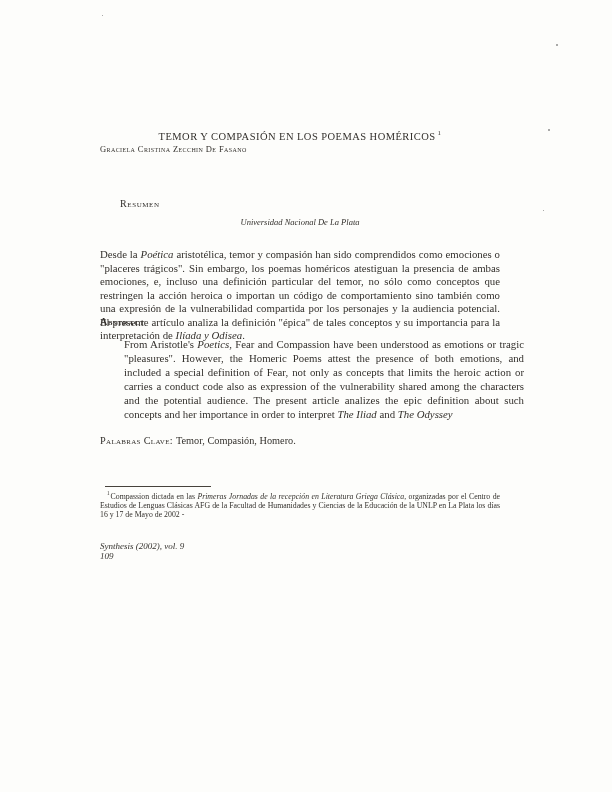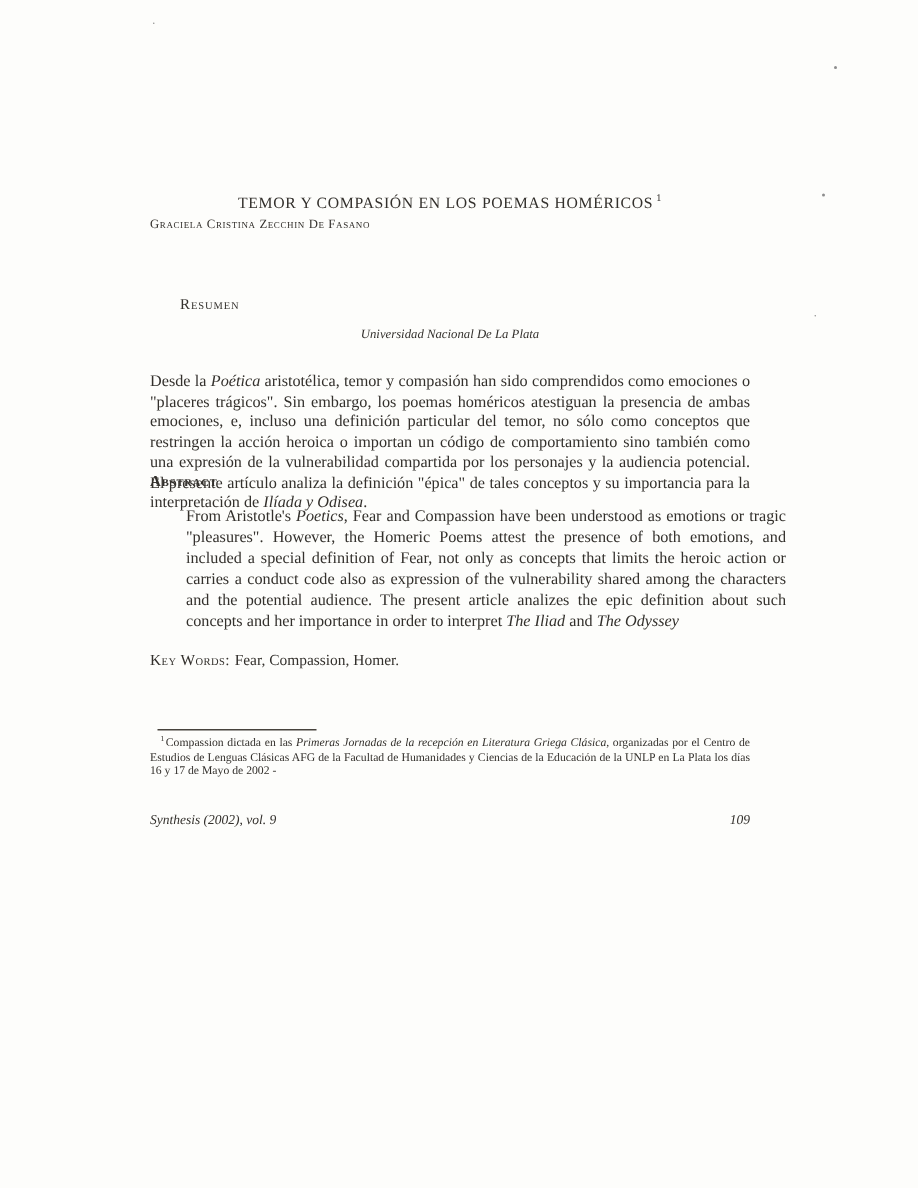--- a/index.html
+++ b/index.html
@@ -60,21 +60,21 @@
   }
   .footnote-text {
     margin:2px 0 0 0;
     font-size:7.8px; line-height:9.4px;
     text-align:justify; text-indent:7px;
   }
   .footnote-text .fn-mark { margin:0 1px 0 0; }
   .footer {
     position:absolute; top:541px; left:0; width:400px;
     display:flex; justify-content:space-between;
-    font-style:italic; font-size:9px;
+    font-style:italic; font-size:9px;flex-direction:column;
   }
   .speck {
     position:absolute; width:2px; height:2px;
     background:#8d8d8d; border-radius:50%;
   }
 </style>
 </head>
 <body>
 
 <div class="page">
@@ -89,21 +89,21 @@
     <div class="sec-heading h-resumen">Resumen</div>
 
     <p class="para p-resumen"><span>Desde la </span><span class="it">Poética</span><span> aristotélica, temor y compasión han sido comprendidos como emociones o "placeres trágicos". Sin embargo, los poemas homéricos atestiguan la presencia de ambas emociones, e, incluso una definición particular del temor, no sólo como conceptos que restringen la acción heroica o importan un código de comportamiento sino también como una expresión de la vulnerabilidad compartida por los personajes y la audiencia potencial. El presente artículo analiza la definición "épica" de tales conceptos y su importancia para la interpretación de </span><span class="it">Ilíada y Odisea</span><span>.</span></p>
 
     <div class="sec-heading h-abstract">Abstract</div>
 
     <p class="para p-abstract"><span>From Aristotle's </span><span class="it">Poetics</span><span>, Fear and Compassion have been understood as emotions or tragic "pleasures". However, the Homeric Poems attest the presence of both emotions, and included a special definition of Fear, not only as concepts that limits the heroic action or carries a conduct code also as expression of the vulnerability shared among the characters and the potential audience. The present article analizes the epic definition about such concepts and her importance in order to interpret </span><span class="it">The Iliad</span><span> and </span><span class="it">The Odyssey</span></p>
 
     <div class="keywords">
       <div class="kw-line">
-        <span class="kw-label">Key Words:</span><span>Fear, Compassion, Homer.</span>
+        <span class="kw-label">Palabras Clave:</span><span>Temor, Compasión, Homero.</span>
       </div>
     </div>
 
     <div class="footnote">
       <div class="footnote-rule"></div>
       <p class="footnote-text"><sup class="fn-mark">1</sup><span><span>Compassion dictada en las </span><span class="it">Primeras Jornadas de la recepción en Literatura Griega Clásica</span><span>, organizadas por el Centro de Estudios de Lenguas Clásicas AFG de la Facultad de Humanidades y Ciencias de la Educación de la UNLP en La Plata los días 16 y 17 de Mayo de 2002 -</span></span></p>
     </div>
 
     <div class="footer">
       <span class="journal">Synthesis (2002), vol. 9</span>

